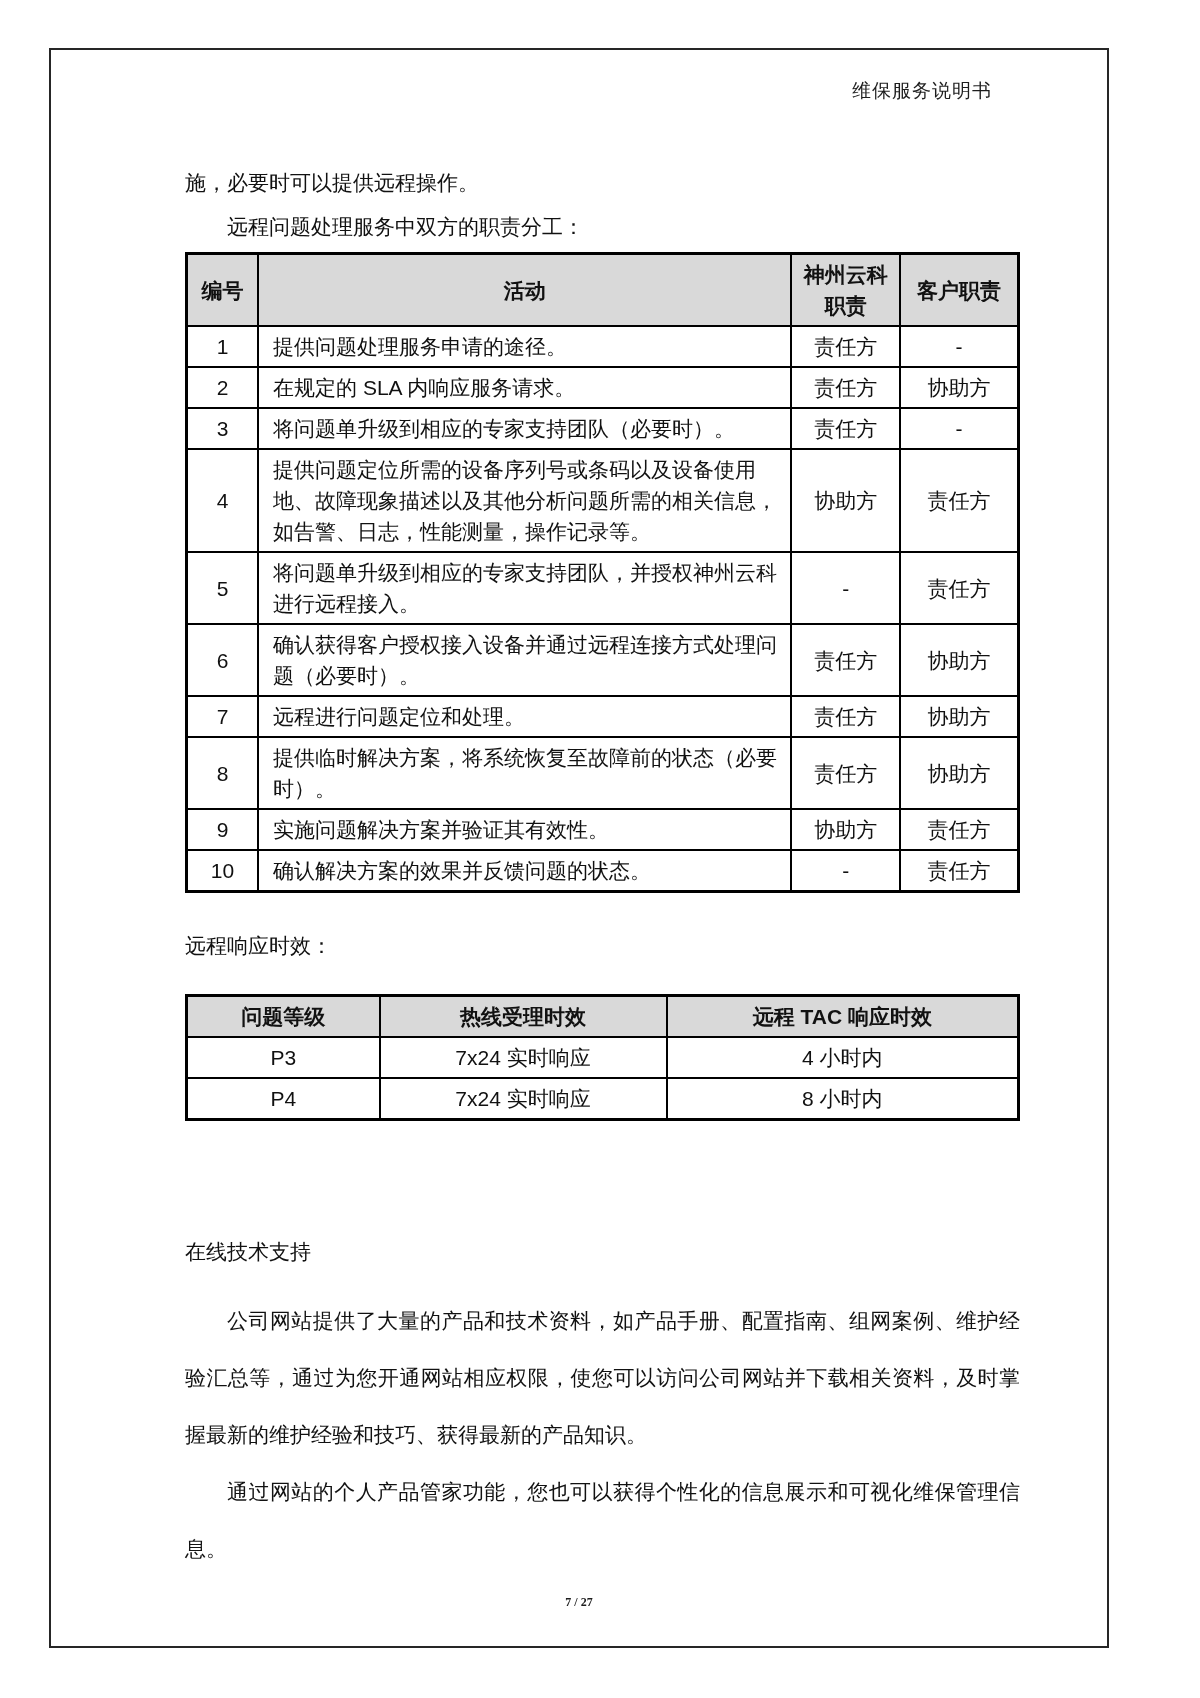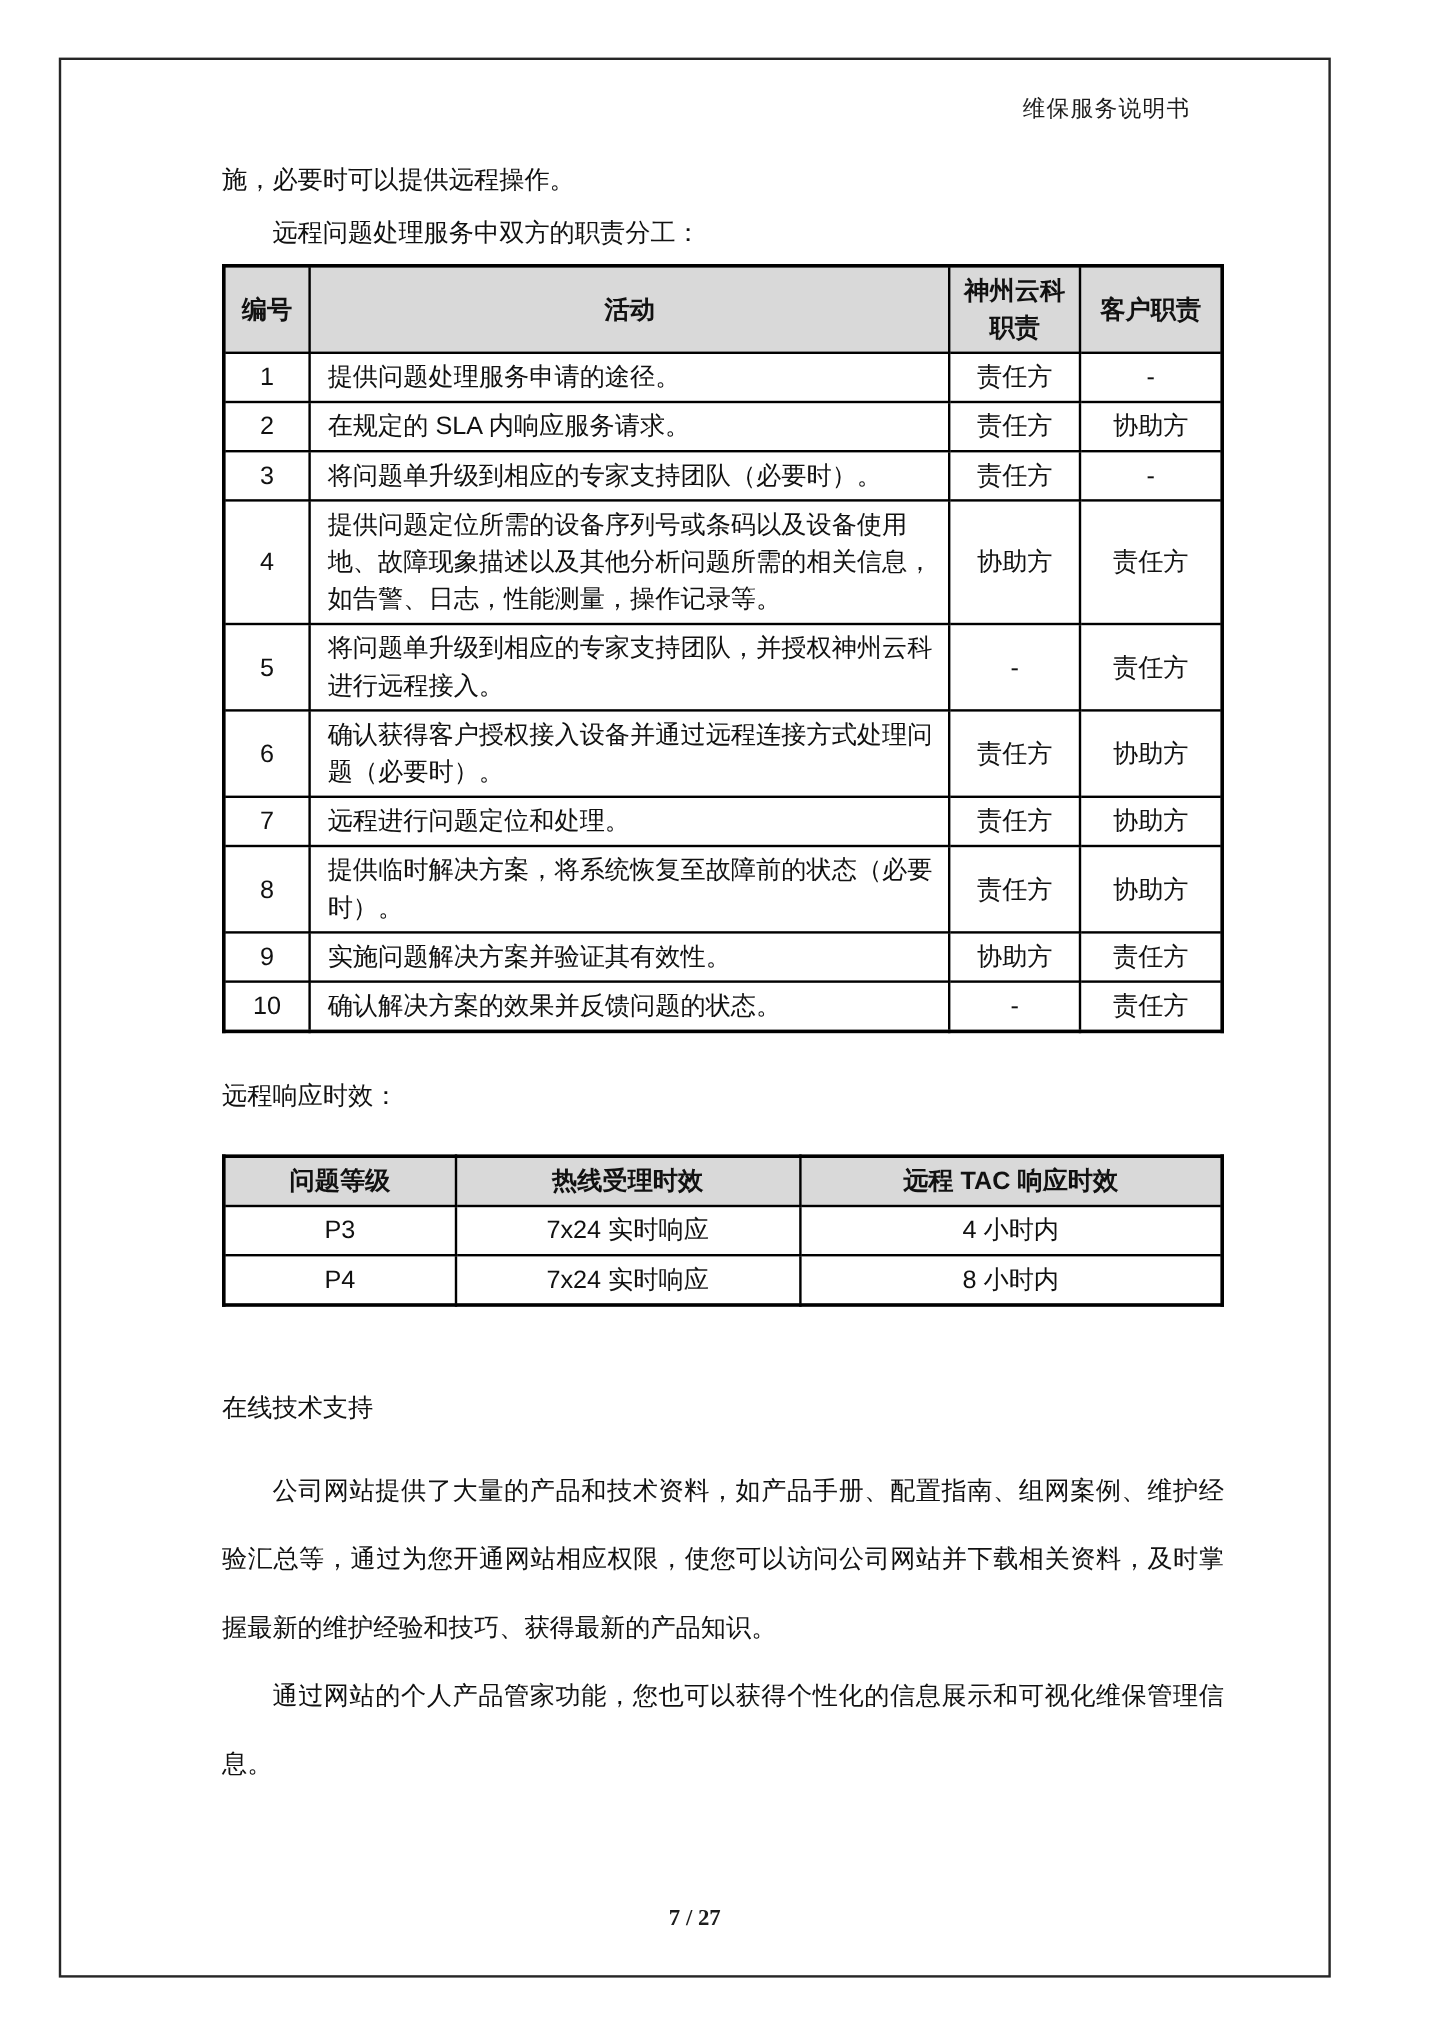--- a/index.html
+++ b/index.html
@@ -20,51 +20,51 @@
     position:absolute;left:49px;top:48px;width:1060px;height:1600px;
     border:2px solid var(--border_color,#262626);
     background:var(--page_bg,#fff);
   }
   .doc-header{
     position:absolute;top:28px;right:115px;
     font-family:"Liberation Serif","DejaVu Serif",serif;
     font-size:19px;letter-spacing:1px;color:#1d1d1d;
   }
   .content{
-    position:absolute;left:134px;top:0;width:835px;padding-top:84px;
+    position:absolute;left:134px;top:0;width:835px;padding-top:116px;
     font-size:21px;line-height:33px;
   }
   .body-line{margin:0;}
   .caption-line{text-indent:2em;margin-top:11px;margin-bottom:9px;}
   table{
     width:100%;border-collapse:collapse;table-layout:fixed;
     border:3px solid var(--table_border,#000);
     font-size:21px;line-height:31px;
   }
   th,td{
     border:2px solid var(--table_border,#000);
     vertical-align:middle;text-align:center;
   }
   th{
     background:var(--table_header_bg,#d9d9d9);
     font-weight:bold;padding:4px 2px;
   }
   td{padding:4px 6px;}
   td.activity{text-align:left;padding:4px 8px 4px 14px;}
   .section-title{margin-top:36px;margin-bottom:32px;}
-  .support-heading{margin-top:68px;font-weight:normal;font-size:21px;}
+  .support-heading{margin-top:114px;font-weight:normal;font-size:21px;}
   .para{
     margin-top:24px;text-indent:2em;text-align:justify;
     line-height:57px;
   }
   .para + .para{margin-top:0;}
   .page-footer{
     position:absolute;bottom:36px;left:0;width:100%;text-align:center;
     font-family:"Liberation Serif","DejaVu Serif",serif;
-    font-size:19px;font-weight:bold;color:#1d1d1d;
+    font-size:12px;font-weight:bold;color:#1d1d1d;
   }
 </style>
 </head>
 <body>
 
 <div class="page-frame">
   <div class="doc-header">维保服务说明书</div>
 
   <div class="content">
     <p class="body-line">施，必要时可以提供远程操作。</p>

